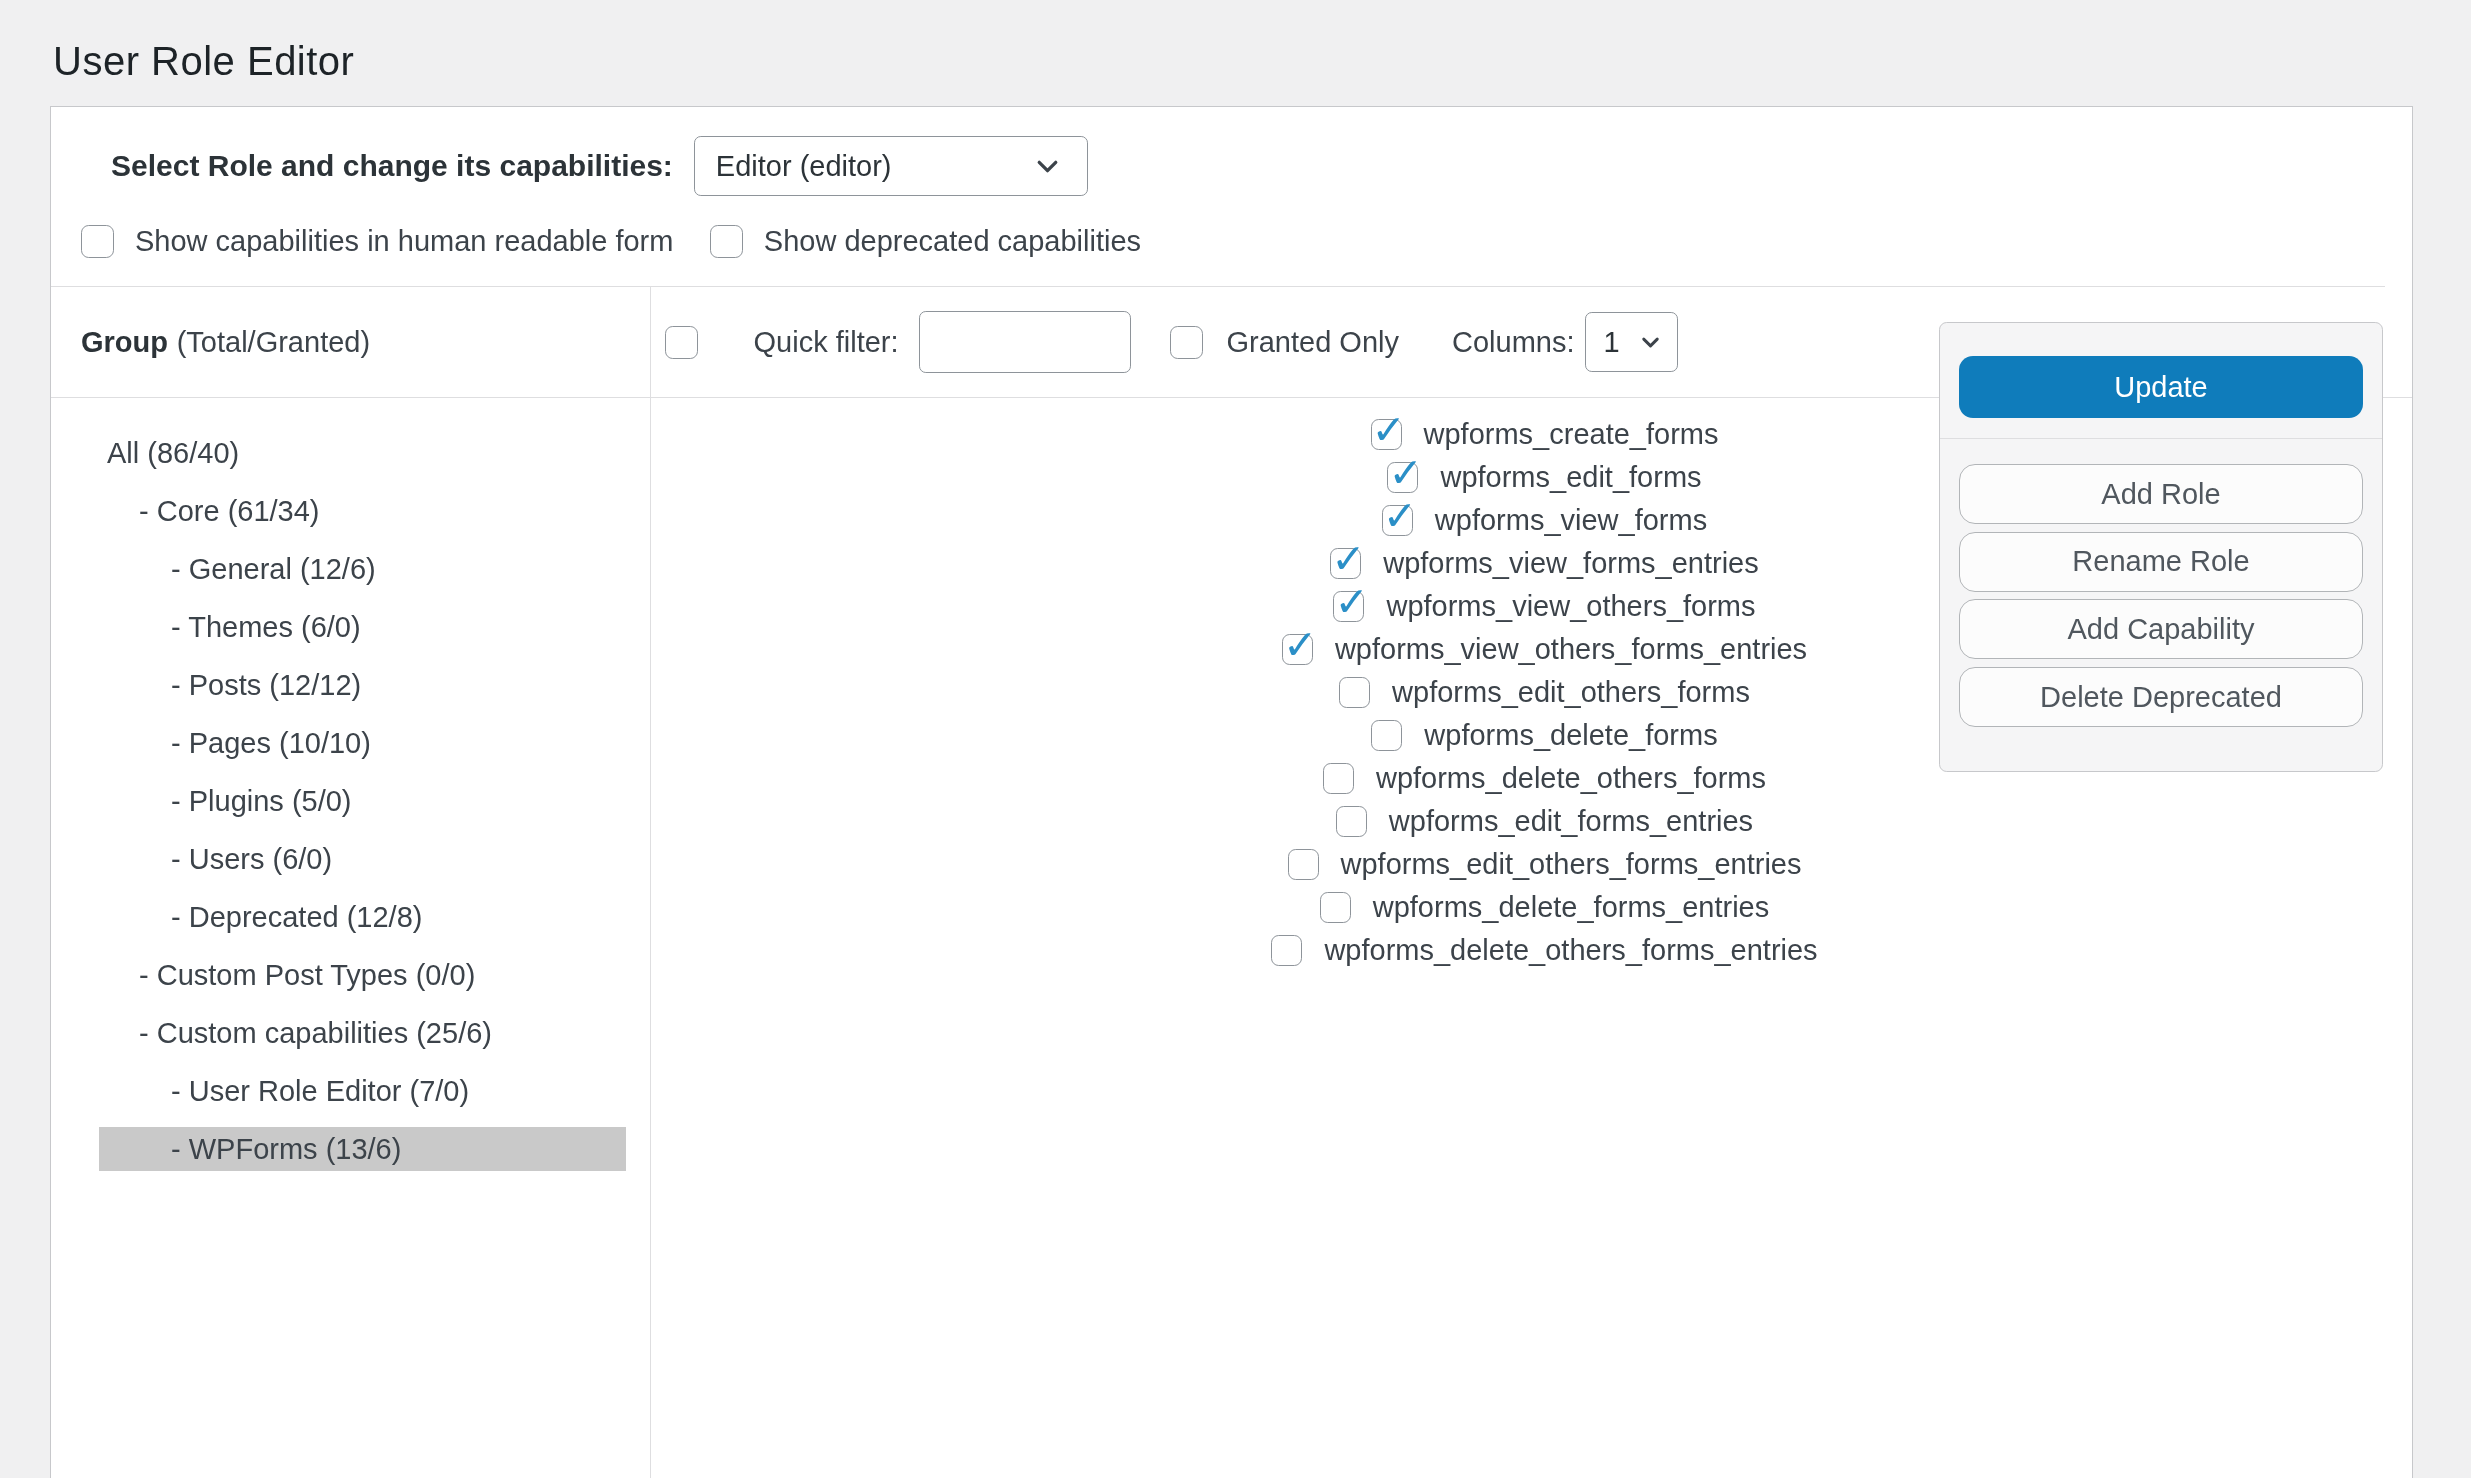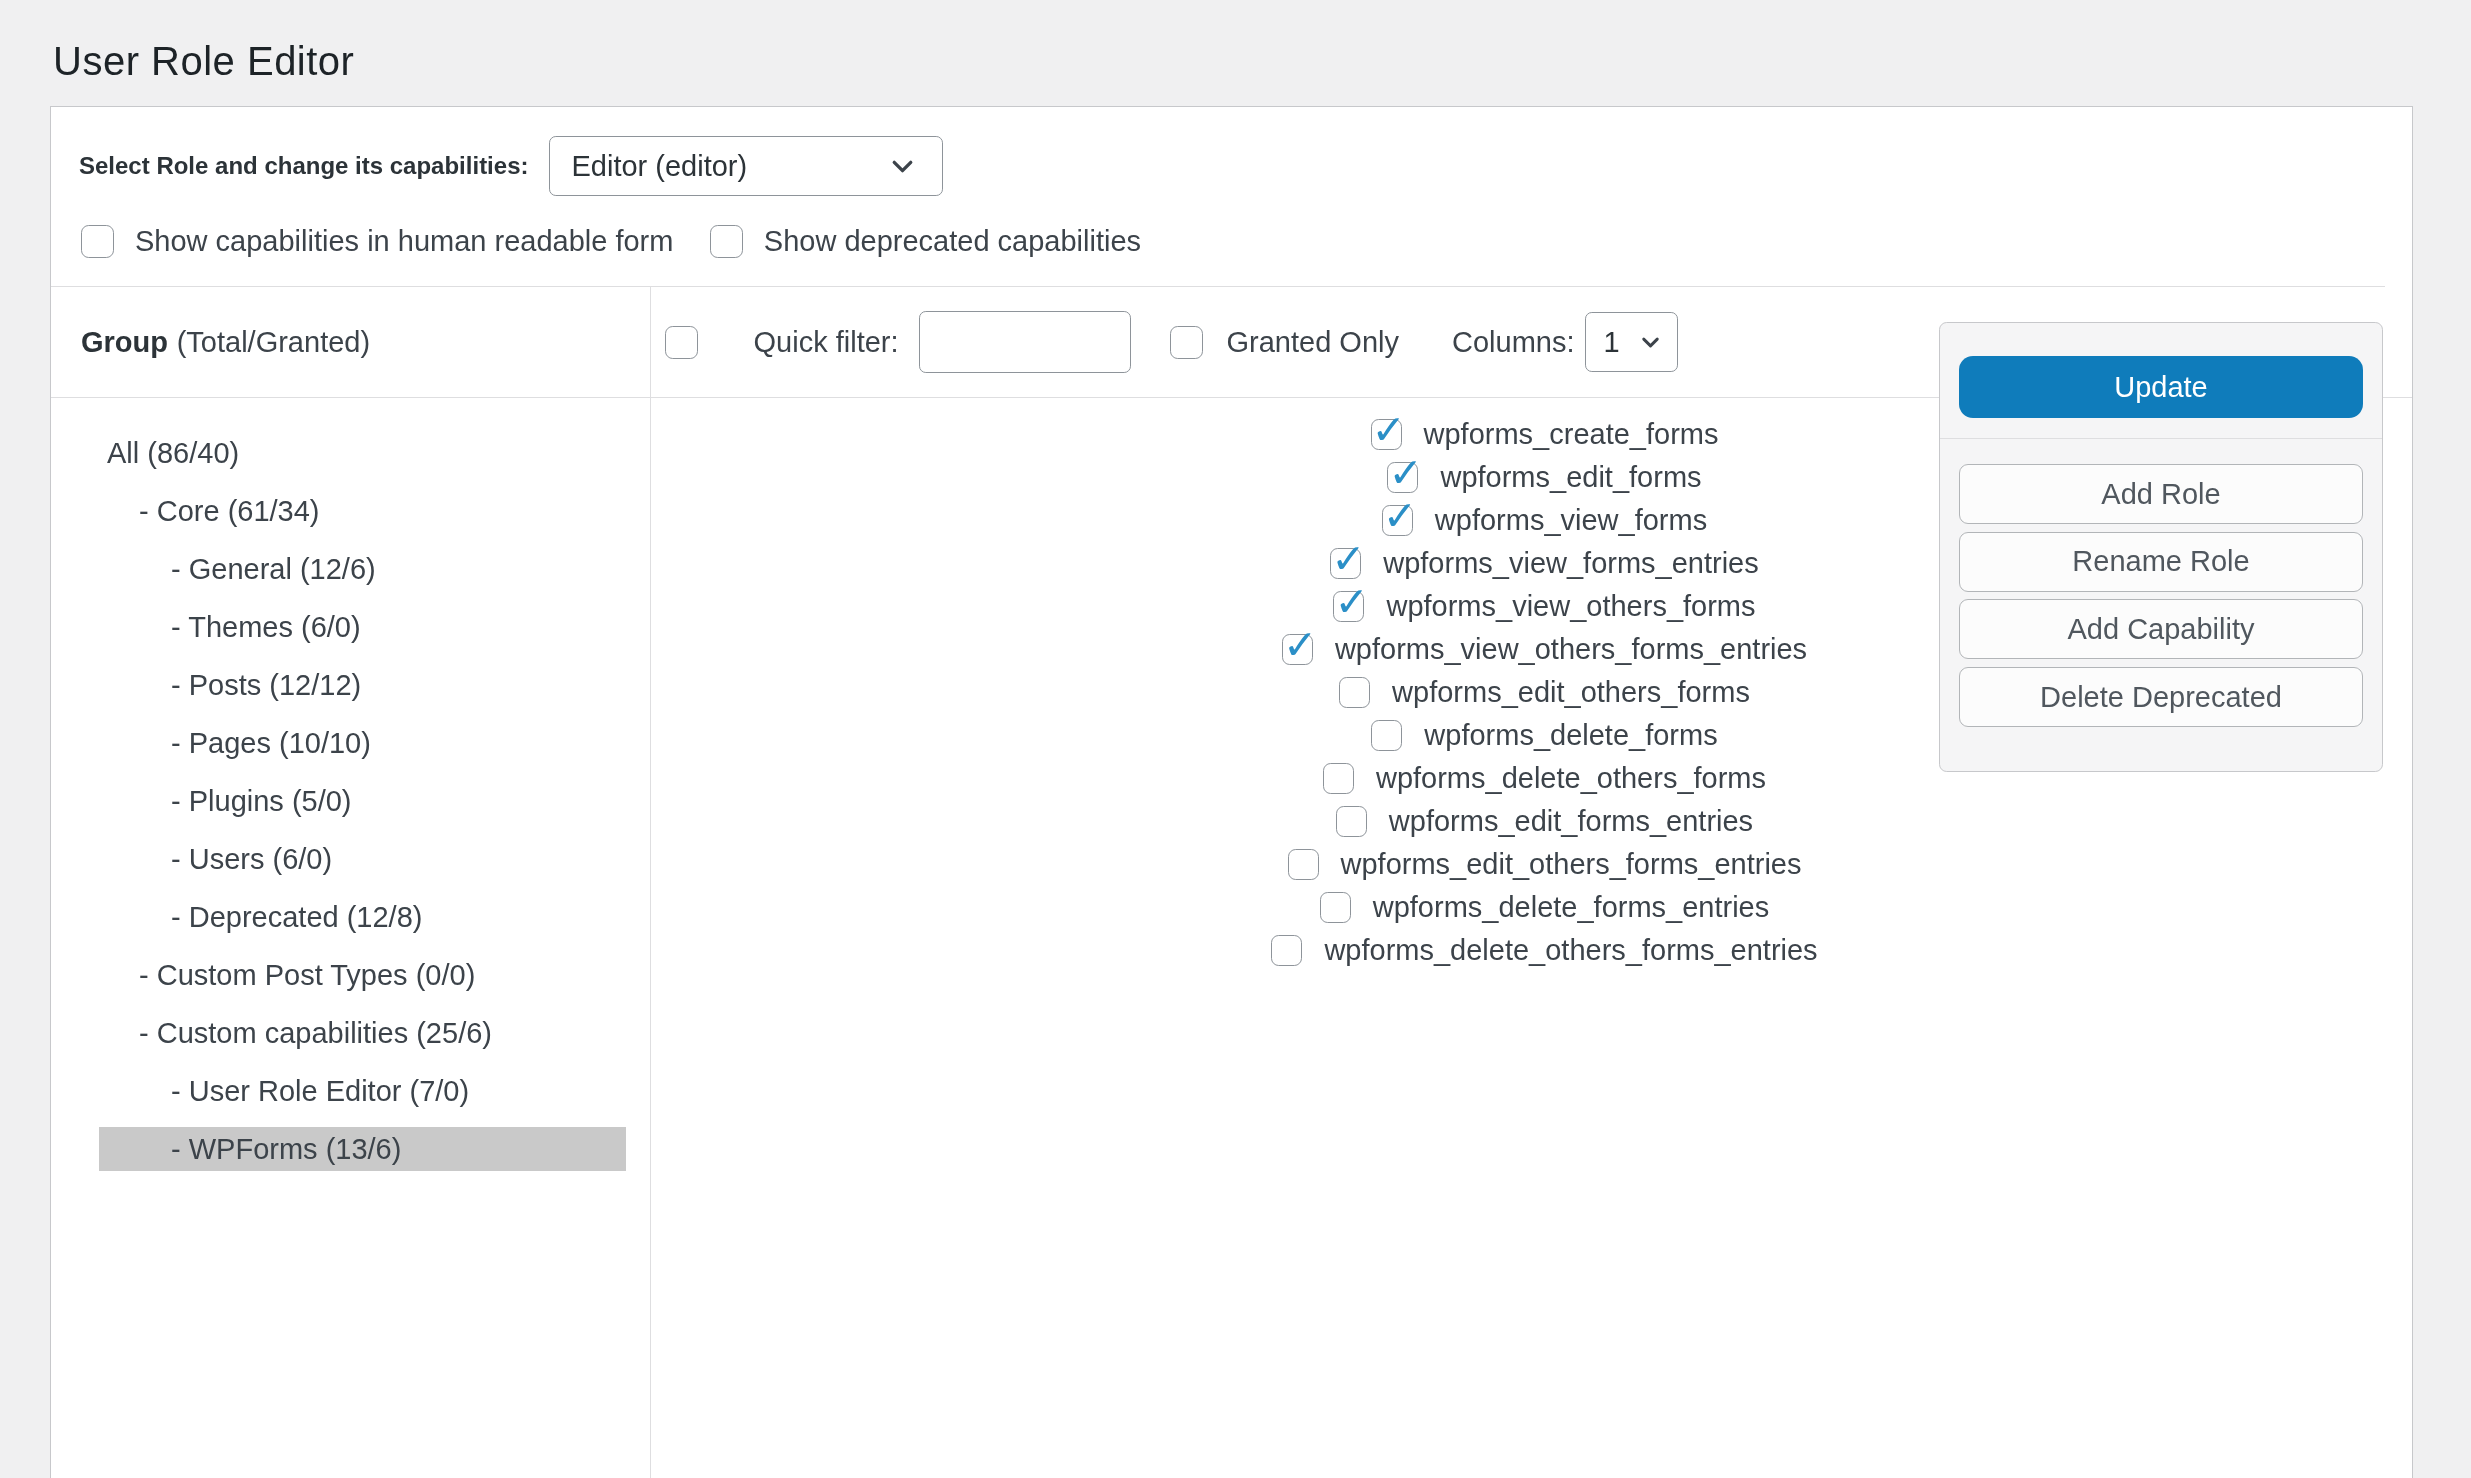--- a/index.html
+++ b/index.html
@@ -23,21 +23,21 @@
     border: 1.9px solid var(--box-border, #c7c8cb);
     height: 1448px;
   }
   
   .role-row {
     display: flex;
     align-items: center;
     gap: 21px;
     padding: 29px 39px 0 28px;
   }
-  .role-label { font-size: 24px; font-weight: 700; color: #2c3338; }
+  .role-label { font-size: 30px; font-weight: 700; color: #2c3338; margin-left: 32px; }
   .select-control {
     display: inline-flex;
     align-items: center;
     justify-content: space-between;
     width: 394px;
     height: 60px;
     border: 1.9px solid var(--control-border, #8e949a);
     border-radius: 6.8px;
     padding: 0 23px 0 21px;
     background: #fff;
@@ -173,21 +173,21 @@
     border: none;
     border-top: 1.9px solid var(--divider, #dedee0);
     margin: 20px -19.3px 0 -19.3px;
   }
   .secondary-group { margin-top: 25px; }
   .btn-secondary {
     height: 60px;
     background: #fcfcfc;
     color: #50575e;
     border: 1.9px solid var(--secondary-border, #b2b5b8);
-    border-radius: 9px;
+    border-radius: 16px;
     margin-bottom: 7.7px;
   }
 </style>
 </head>
 <body>
 
 <h1 class="page-title">User Role Editor</h1>
 
 <div class="panel-box">
 

